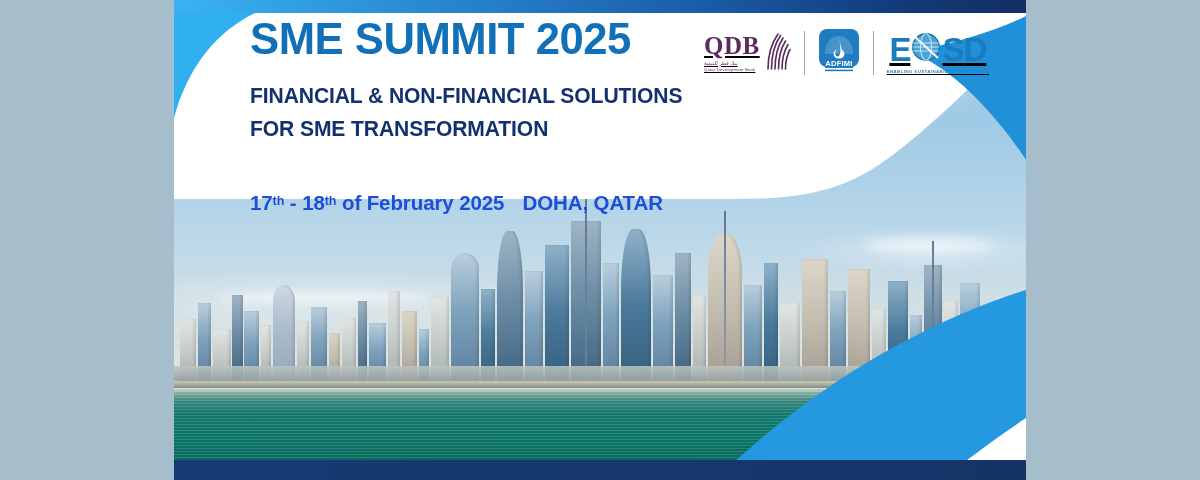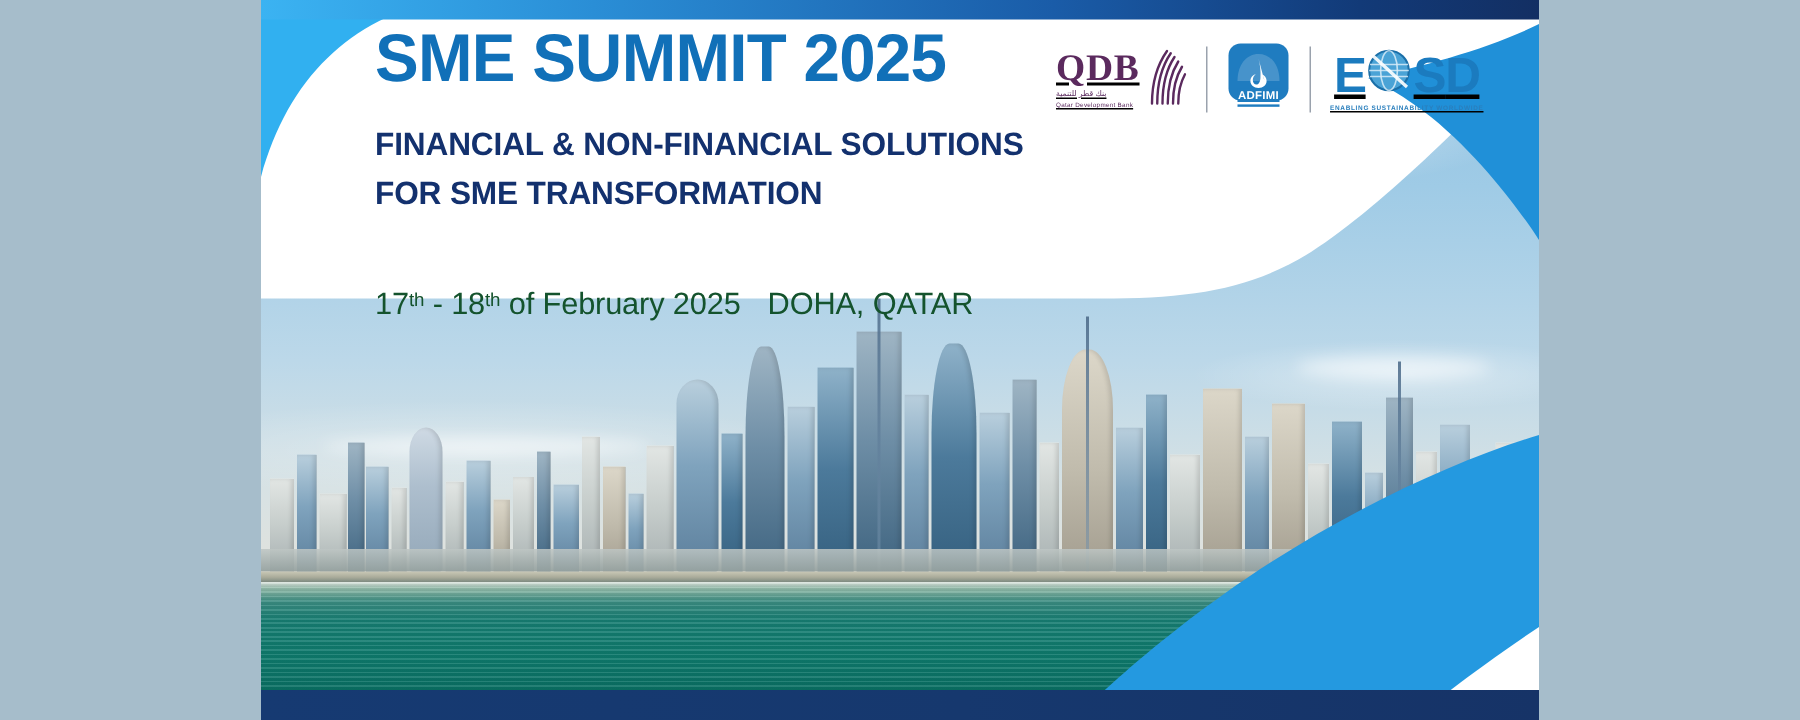--- a/index.html
+++ b/index.html
@@ -154,23 +154,23 @@
     font-size: 21.5px;
     font-weight: 700;
     line-height: 1.55;
     letter-spacing: -0.1px;
     margin-top: 19px;
     white-space: nowrap;
     transform: scaleX(0.98);
     transform-origin: left center;
   }
   .datebar {
-    color: #14532d;
+    color: #1d4ed8;
     font-size: 20.5px;
-    font-weight: 400;
+    font-weight: 700;
     margin-top: 44px;
     white-space: nowrap;
     letter-spacing: -0.1px;
   }
   .datebar sup { font-size: 12.5px; vertical-align: 5px; }
   .datebar .sep { display: inline-block; width: 18px; }
 
   
   .logo-strip {
     position: absolute;

